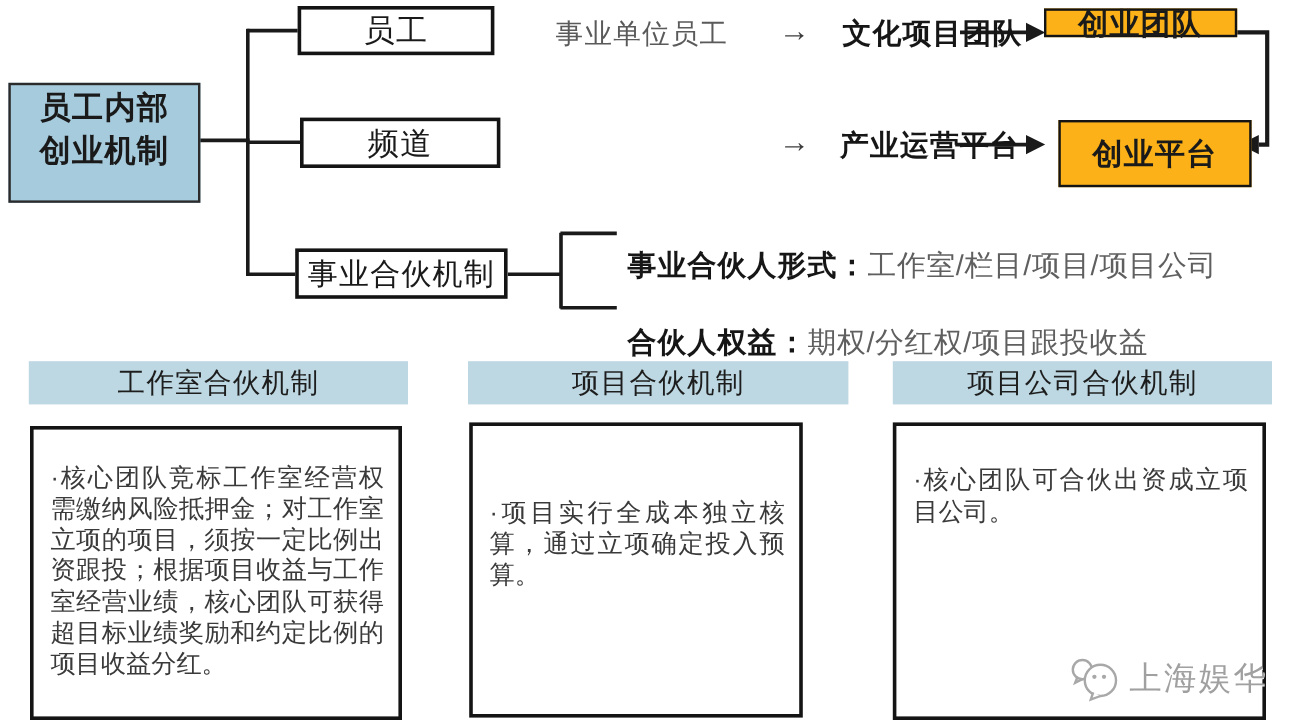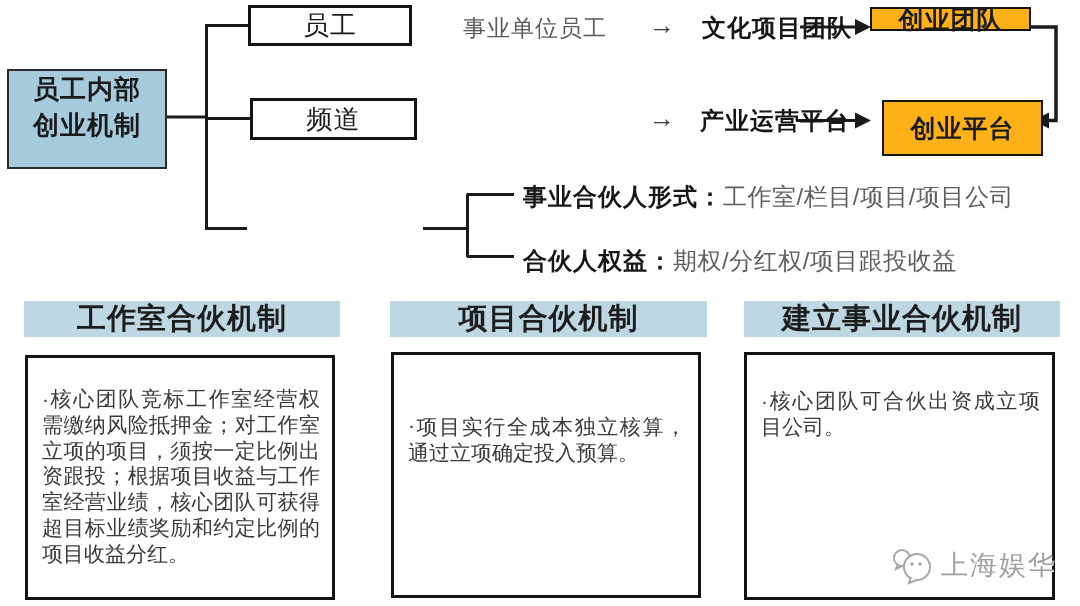--- a/index.html
+++ b/index.html
@@ -36,41 +36,41 @@
   }
   .accent-team{left:870px;top:7px;width:161px;height:24px;}
   .accent-platform{left:870px;top:100px;width:161px;height:56px;margin-left:12px;}
 
   
   .flow-src{font-size:23px;color:#5a5a5a;letter-spacing:1px;z-index:2;}
   .flow-arrow{font-size:26px;color:#3c3c3c;z-index:2;}
   .flow-mid{font-size:24px;font-weight:bold;color:#161616;letter-spacing:1px;z-index:2;}
 
   
-  .branch{z-index:2;font-size:24px;white-space:nowrap;}
+  .branch{z-index:2;font-size:24px;white-space:nowrap;margin-top:24px;}
   .branch .lbl{font-weight:bold;color:#161616;letter-spacing:1px;}
   .branch .val{color:#5f5f5f;letter-spacing:0.5px;}
 
   
   .sec-header{
     top:301px;height:36px;background:#BDD8E2;z-index:2;box-sizing:border-box;
     display:flex;justify-content:center;align-items:center;
-    font-size:29px;font-weight:bold;letter-spacing:1px;color:#1d1d1d;
+    font-size:23px;font-weight:normal;letter-spacing:1px;color:#1d1d1d;
   }
   .sec-h1{left:24px;width:316px;}
   .sec-h2{left:390px;width:317px;}
   .sec-h3{left:744px;width:316px;}
   .sec-body{
     box-sizing:border-box;background:#ffffff;border:3px solid #141414;z-index:2;
     font-size:21px;line-height:1.23;color:#3a3a3a;
     text-align:justify;
   }
   .sec-body p{margin:0;}
   .sec-b1{left:25px;top:355px;width:310px;height:245px;padding:28px 12px 0 14px;}
-  .sec-b2{left:391px;top:352px;width:310px;height:246px;padding:60px 12px 0 14px;font-family:Liberation Serif, serif;}
+  .sec-b2{left:391px;top:352px;width:278px;height:246px;padding:60px 12px 0 14px;}
   .sec-b3{left:744px;top:352px;width:311px;height:248px;padding:33px 12px 0 14px;}
 
   
   .watermark{
     left:889px;top:545px;z-index:3;display:flex;align-items:center;gap:6px;
   }
   .watermark .wm-text{
     font-size:27px;color:#a0a0a0;letter-spacing:2px;
     text-shadow:0 1px 0 #ffffff;
   }
@@ -103,20 +103,23 @@
     <span>员工内部</span>
     <span>创业机制</span>
   </div>
 
   <div class="abs node-box node-employee">
     <span>员工</span>
   </div>
   <div class="abs node-box node-channel">
     <span>频道</span>
   </div>
+  <div class="abs node-box node-partnership">
+    <span>事业合伙机制</span>
+  </div>
 
   <span class="abs flow-src" style="left:463px;top:13px;">事业单位员工</span>
   <span class="abs flow-arrow" style="left:649px;top:10px;">→</span>
   <span class="abs flow-mid" style="left:702px;top:12px;">文化项目团队</span>
   <div class="abs accent-box accent-team">
     <span>创业团队</span>
   </div>
 
   <span class="abs flow-arrow" style="left:649px;top:103px;">→</span>
   <span class="abs flow-mid" style="left:700px;top:105px;">产业运营平台</span>
@@ -131,21 +134,21 @@
     <span class="lbl">合伙人权益：</span><span class="val">期权/分红权/项目跟投收益</span>
   </div>
 
   <div class="abs sec-header sec-h1">
     <span>工作室合伙机制</span>
   </div>
   <div class="abs sec-header sec-h2">
     <span>项目合伙机制</span>
   </div>
   <div class="abs sec-header sec-h3">
-    <span>建立事业合伙机制</span>
+    <span>项目公司合伙机制</span>
   </div>
 
   <div class="abs sec-body sec-b1">
     <p>·核心团队竞标工作室经营权需缴纳风险抵押金；对工作室立项的项目，须按一定比例出资跟投；根据项目收益与工作室经营业绩，核心团队可获得超目标业绩奖励和约定比例的项目收益分红。</p>
   </div>
   <div class="abs sec-body sec-b2">
     <p>·项目实行全成本独立核算，通过立项确定投入预算。</p>
   </div>
   <div class="abs sec-body sec-b3">
     <p>·核心团队可合伙出资成立项目公司。</p>

